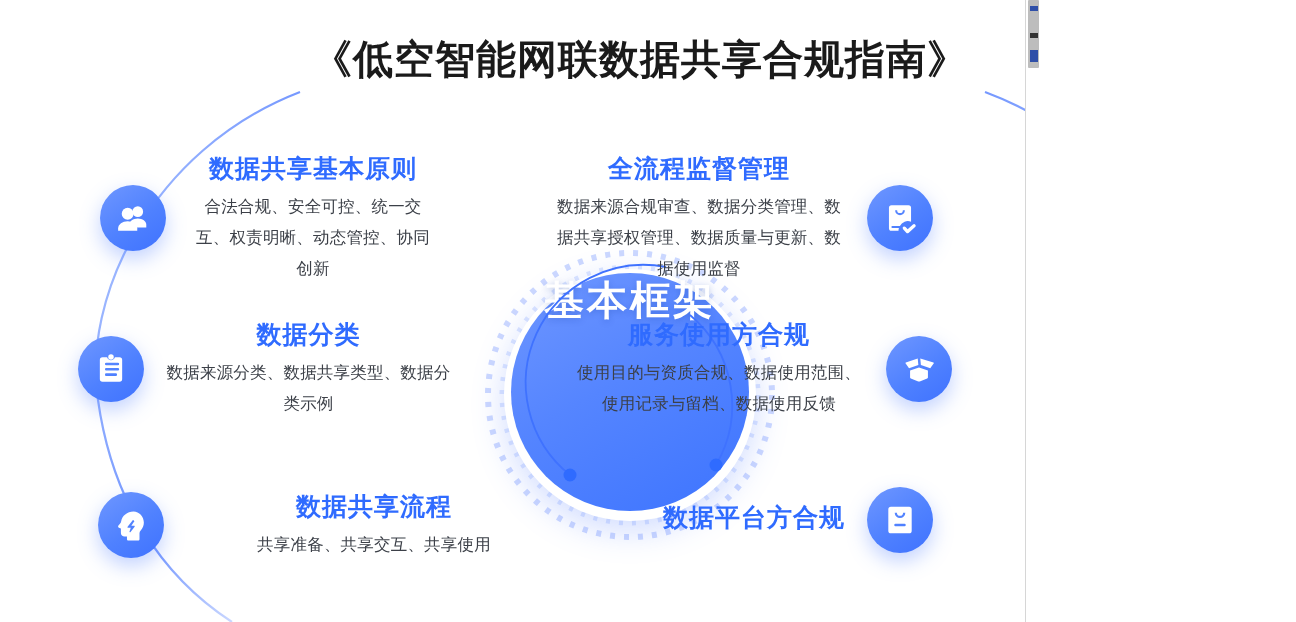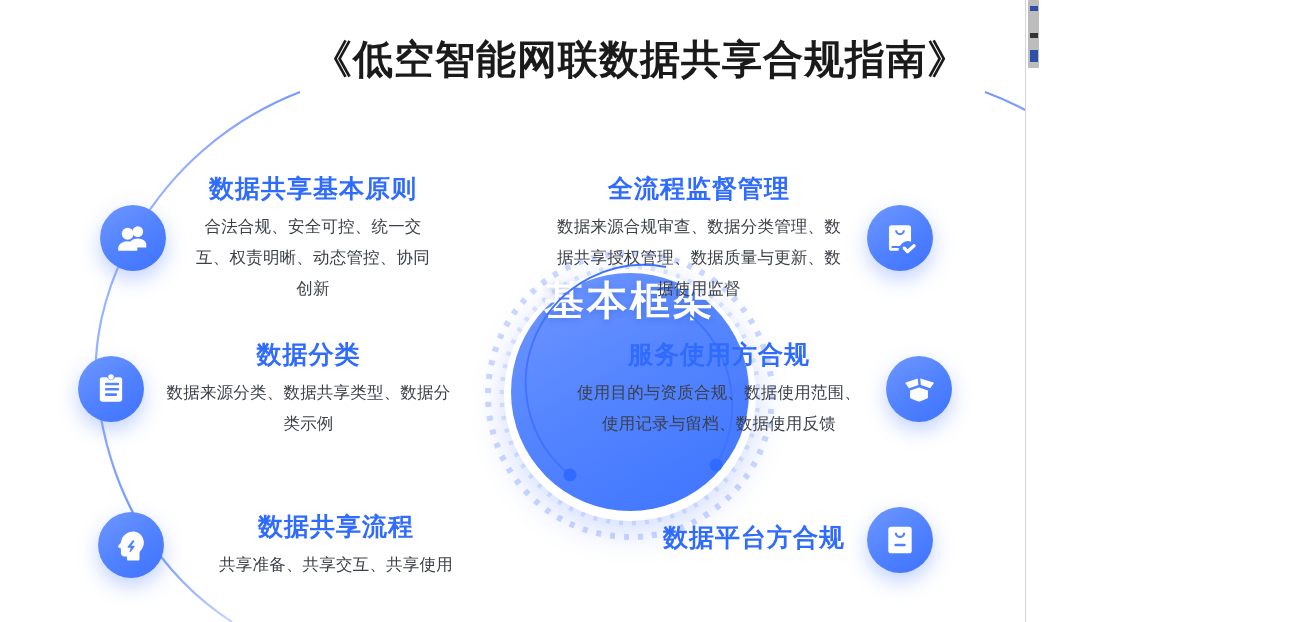--- a/index.html
+++ b/index.html
@@ -91,21 +91,20 @@
     top: 0;
     width: 304px;
     height: 304px;
   }
 
   
   .node {
     position: absolute;
     display: flex;
     align-items: center;
-    margin-top: 20px;
   }
   .node.left {
     flex-direction: row;
   }
   .node.right {
     flex-direction: row-reverse;
   }
   .icon-badge {
     flex: 0 0 auto;
     width: 66px;
@@ -155,21 +154,21 @@
   #node-principles .node-desc { width: 250px; margin: 0 auto; }
   #node-classification .node-desc { width: 285px; margin: 0 auto; }
   #node-process .node-desc { width: 300px; margin: 0 auto; }
   #node-provider .node-desc { width: 292px; margin: 0 auto; }
   #node-consumer .node-desc { width: 290px; margin: 0 auto; }
   #node-platform .node-desc { width: 290px; margin: 0 auto; }
 
   
   #node-principles    { left: 100px;  top: 152px; }
   #node-classification{ left: 78px;   top: 318px; }
-  #node-process       { left: 98px;   top: 490px; }
+  #node-process       { left: 98px;   top: 490px; gap: 38px; }
   #node-provider      { right: 107px; top: 152px; }
   #node-consumer      { right: 88px;  top: 318px; }
   #node-platform      { right: 107px; top: 487px; }
 
   
   #edge-strip {
     position: absolute;
     right: 0;
     top: 0;
     width: 14px;

